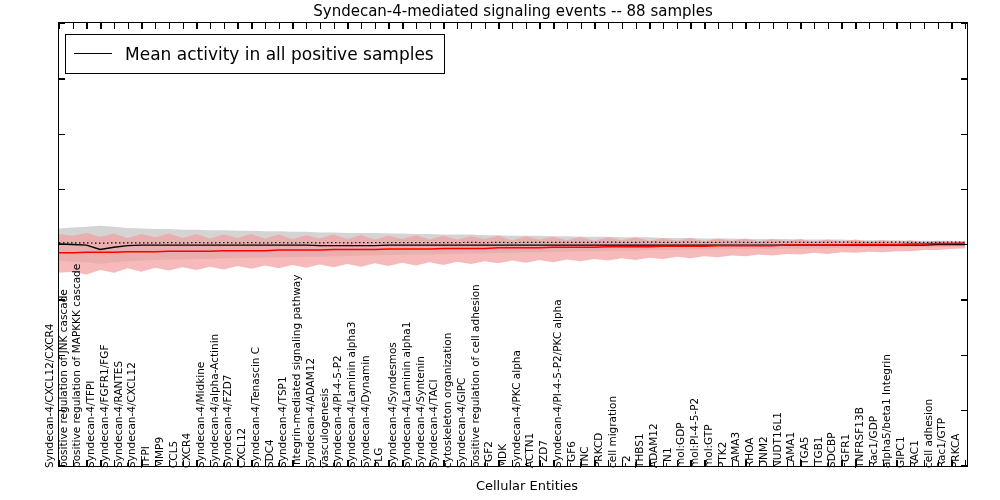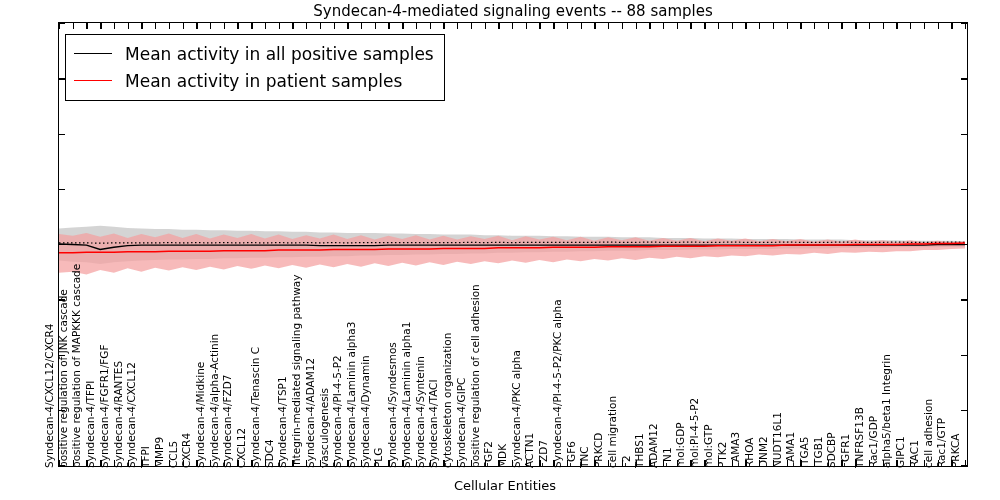--- a/index.html
+++ b/index.html
@@ -7,21 +7,21 @@
        font-family:"DejaVu Sans","Liberation Sans",sans-serif;}
   #fig{position:relative;width:1000px;height:500px;}
 
   #title{position:absolute;left:58px;top:2px;width:910px;text-align:center;
          font-size:15px;color:#000;}
 
   #axes{position:absolute;left:58px;top:22px;width:910px;height:445px;
         border:1.6px solid #000;box-sizing:border-box;background:#fff;}
 
   .plotclip{position:absolute;left:0;top:0;width:100%;height:100%;overflow:hidden;}
-  #xlabel{position:absolute;left:50px;top:478px;width:910px;text-align:center;
+  #xlabel{position:absolute;left:72px;top:478px;width:910px;text-align:center;
           font-size:13px;color:#000;}
   .ytickmark{position:absolute;left:0;width:6px;height:1.4px;background:#000;}
   .ytickmarkR{position:absolute;right:0;width:6px;height:1.4px;background:#000;}
   .xtickmark{position:absolute;bottom:0;width:1.4px;height:6px;background:#000;}
   .xtickmarkT{position:absolute;top:0;width:1.4px;height:6px;background:#000;}
 
   #legend{position:absolute;left:6px;top:11px;background:#fff;border:1.4px solid #000;
           padding:5px 10px 6px 8px;z-index:6;}
   .lrow{display:flex;align-items:center;height:27px;}
   .lswatch{width:38px;height:0;border-top:1.8px solid #000;margin-right:13px;}
@@ -209,24 +209,20 @@
         <div class="xtickmarkT" style="left: 892.273px;"></div>
         <div class="xtickmark" style="left: 906px;"></div>
         <div class="xtickmarkT" style="left: 906px;"></div>
       </div>
 
     <div id="legend">
       <div class="lrow">
         <span class="lswatch"></span>
         <span class="ltext">Mean activity in all positive samples</span>
       </div>
-      <div class="lrow">
-        <span class="lswatch red"></span>
-        <span class="ltext">Mean activity in patient samples</span>
-      </div>
     </div>
   </div>
 
   <div id="xlabels">
       <div class="xl" style="left: -4px;">Syndecan-4/CXCL12/CXCR4</div>
       <div class="xl" style="left: 9.72727px;">positive regulation of JNK cascade</div>
       <div class="xl" style="left: 23.4545px;">positive regulation of MAPKKK cascade</div>
       <div class="xl" style="left: 37.1818px;">Syndecan-4/TFPI</div>
       <div class="xl" style="left: 50.9091px;">Syndecan-4/FGFR1/FGF</div>
       <div class="xl" style="left: 64.6364px;">Syndecan-4/RANTES</div>

